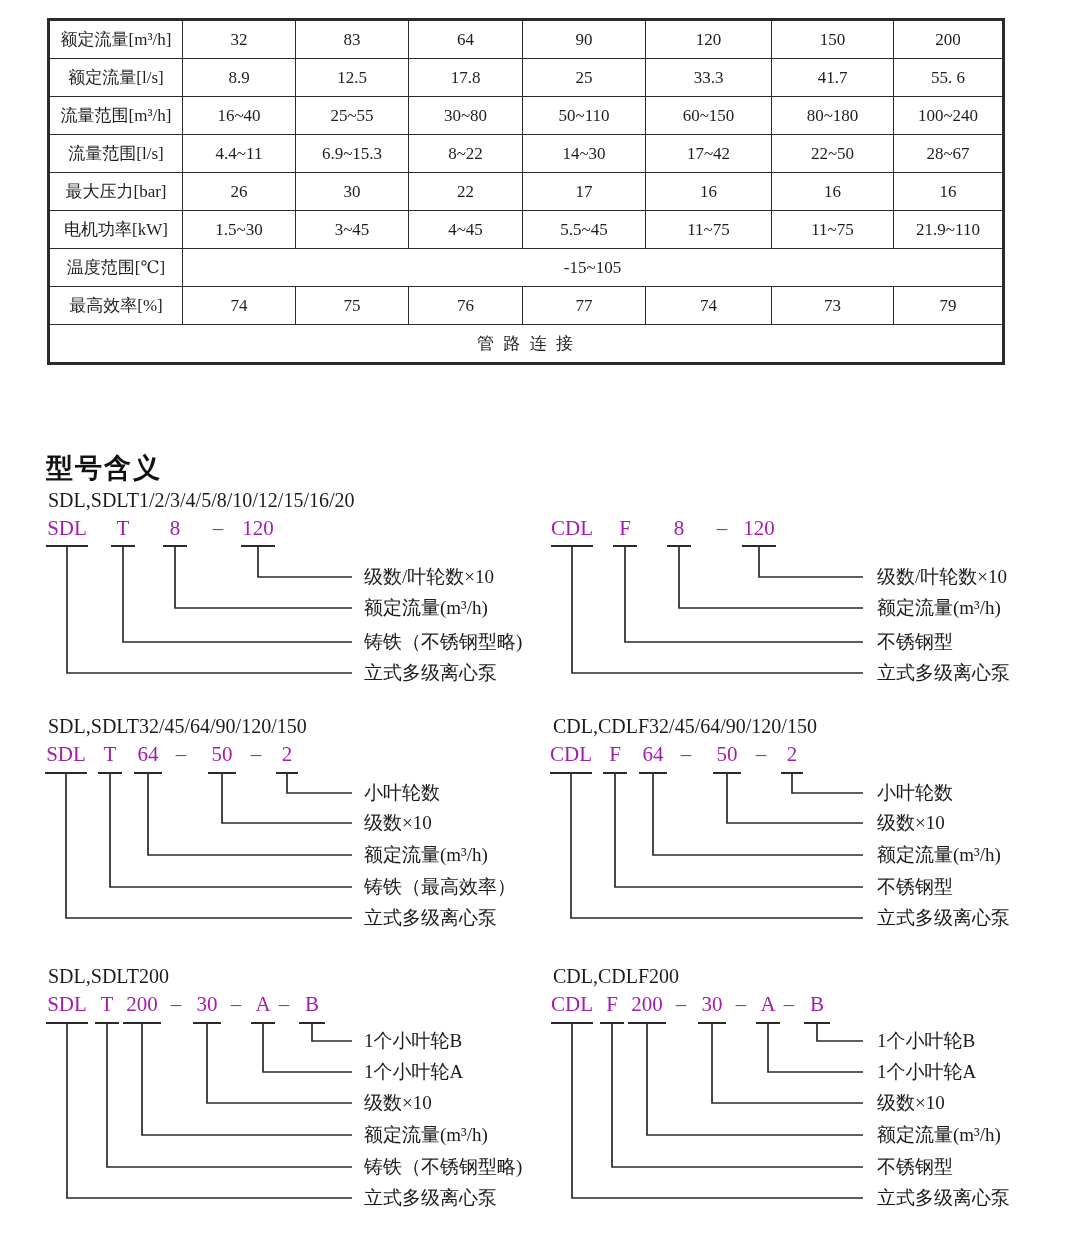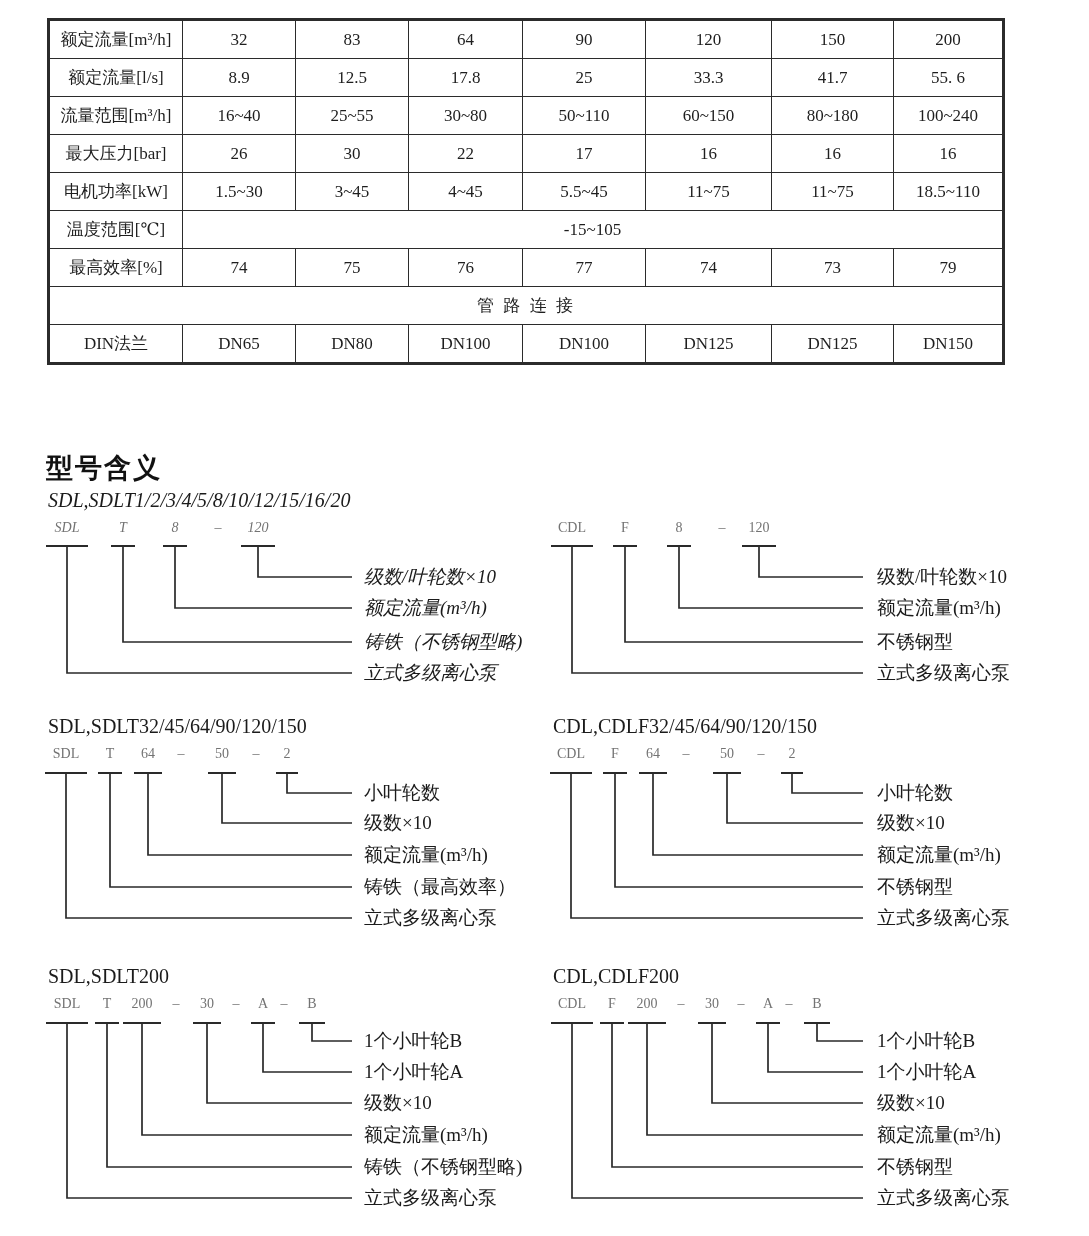--- a/index.html
+++ b/index.html
@@ -29,21 +29,21 @@
     font-family:"Liberation Sans","DejaVu Sans",sans-serif;
     font-weight:700;font-size:27px;color:#111;letter-spacing:2px;
   }
   
   .diagram{position:absolute;width:505px;}
   .diag-sub{
     position:absolute;left:2px;top:2px;font-size:20px;white-space:nowrap;color:#1b1b1b;
   }
   .seg{
     position:absolute;top:28px;width:70px;height:26px;line-height:26px;
-    font-size:14px;text-align:center;color:#737373;
+    font-size:21px;text-align:center;color:#a21caf;
   }
   .ul{position:absolute;height:2px;background:#2a2a2a;}
   .lab{
     position:absolute;font-size:19px;line-height:26px;white-space:nowrap;color:#1b1b1b;
   }
   svg.conn{position:absolute;left:0;top:0;}
 </style>
 </head>
 <body>
 
@@ -85,73 +85,73 @@
           <td class="lbl">流量范围[m³/h]</td>
           <td>16~40</td>
           <td>25~55</td>
           <td>30~80</td>
           <td>50~110</td>
           <td>60~150</td>
           <td>80~180</td>
           <td>100~240</td>
         </tr>
         <tr>
+          <td class="lbl">流量范围[l/s]</td>
+          <td>4.4~11</td>
+          <td>6.9~15.3</td>
+          <td>8~22</td>
+          <td>14~30</td>
+          <td>17~42</td>
+          <td>22~50</td>
+          <td>28~67</td>
+        </tr>
+        <tr>
           <td class="lbl">最大压力[bar]</td>
           <td>26</td>
           <td>30</td>
           <td>22</td>
           <td>17</td>
           <td>16</td>
           <td>16</td>
           <td>16</td>
         </tr>
         <tr>
           <td class="lbl">电机功率[kW]</td>
           <td>1.5~30</td>
           <td>3~45</td>
           <td>4~45</td>
           <td>5.5~45</td>
           <td>11~75</td>
           <td>11~75</td>
-          <td>18.5~110</td>
+          <td>21.9~110</td>
         </tr>
         <tr>
           <td class="lbl">温度范围[℃]</td>
           <td class="mergedtemp" colspan="7">-15~105</td>
         </tr>
         <tr>
           <td class="lbl">最高效率[%]</td>
           <td>74</td>
           <td>75</td>
           <td>76</td>
           <td>77</td>
           <td>74</td>
           <td>73</td>
           <td>79</td>
         </tr>
         <tr>
           <td class="fullrow" colspan="8">管路连接</td>
         </tr>
-        <tr>
-          <td class="lbl">DIN法兰</td>
-          <td>DN65</td>
-          <td>DN80</td>
-          <td>DN100</td>
-          <td>DN100</td>
-          <td>DN125</td>
-          <td>DN125</td>
-          <td>DN150</td>
-        </tr>
       </tbody>
   </table>
 
   <div class="section-title">型号含义</div>
 
   <div id="diagrams">
-      <div class="diagram" style="left: 46px; top: 487px; height: 212px; font-style: italic;">
+      <div class="diagram" style="left: 46px; top: 487px; height: 212px;">
         <div class="diag-sub">SDL,SDLT1/2/3/4/5/8/10/12/15/16/20</div>
         <svg width="505" height="212" class="conn">
           <polyline points="212,59 212,90 306,90" fill="none" stroke="#2a2a2a" stroke-width="1.7"></polyline>
           <polyline points="129,59 129,121 306,121" fill="none" stroke="#2a2a2a" stroke-width="1.7"></polyline>
           <polyline points="77,59 77,155 306,155" fill="none" stroke="#2a2a2a" stroke-width="1.7"></polyline>
           <polyline points="21,59 21,186 306,186" fill="none" stroke="#2a2a2a" stroke-width="1.7"></polyline>
         </svg>
         <span class="seg" style="left: -14px;">SDL</span>
         <div class="ul" style="left: 0px; width: 42px; top: 58px;"></div>
         <span class="seg" style="left: 42px;">T</span>

